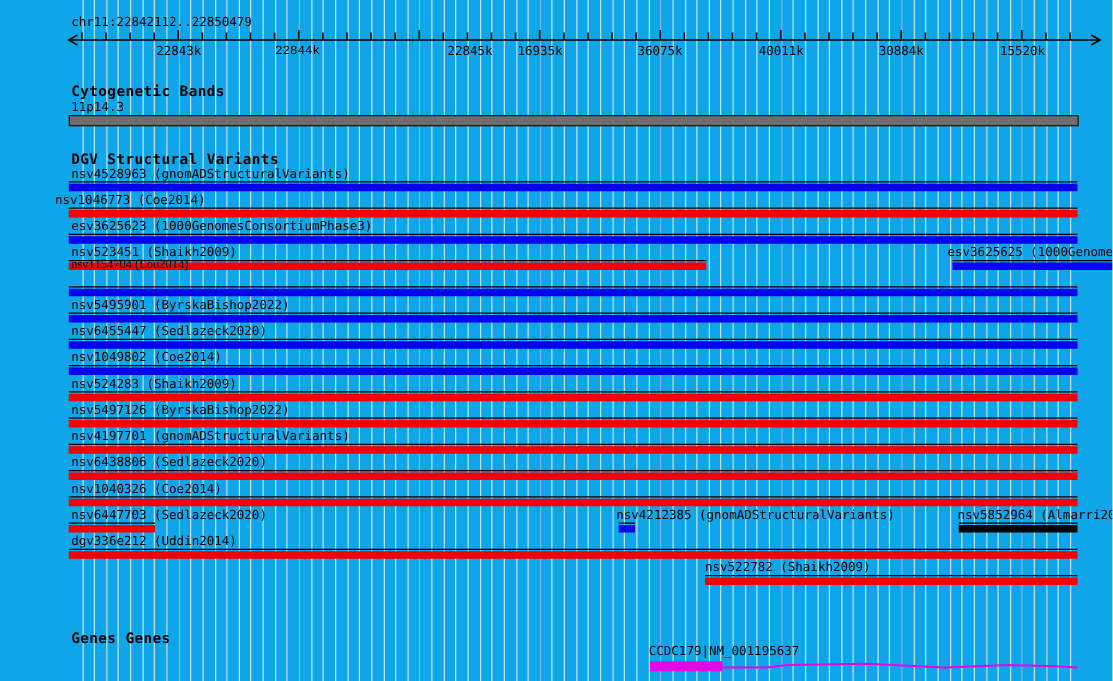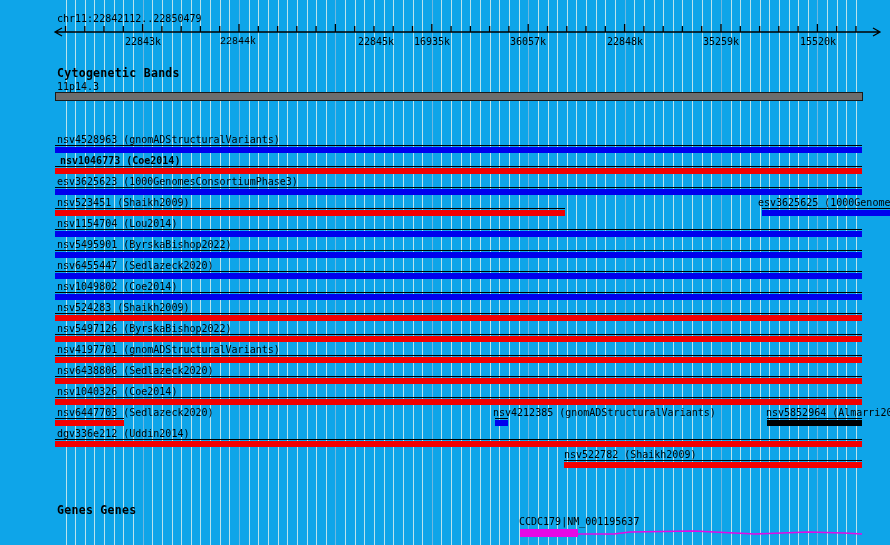--- a/index.html
+++ b/index.html
@@ -124,47 +124,48 @@
 
   <div class="lbl" style="left:57px; top:13px;">chr11:22842112..22850479</div>
   <svg id="ruler-svg" width="890" height="50">
       <path d="M55,32 L880,32 M62,28 L55,32 L62,36 M873,28 L880,32 L873,36 M65.5,32 L65.5,26 M84.8,32 L84.8,26 M104.0,32 L104.0,26 M123.3,32 L123.3,26 M142.6,32 L142.6,24 M161.9,32 L161.9,26 M181.2,32 L181.2,26 M200.4,32 L200.4,26 M219.7,32 L219.7,26 M239.0,32 L239.0,24 M258.3,32 L258.3,26 M277.6,32 L277.6,26 M296.8,32 L296.8,26 M316.1,32 L316.1,26 M335.4,32 L335.4,24 M354.7,32 L354.7,26 M374.0,32 L374.0,26 M393.2,32 L393.2,26 M412.5,32 L412.5,26 M431.8,32 L431.8,24 M451.1,32 L451.1,26 M470.4,32 L470.4,26 M489.6,32 L489.6,26 M508.9,32 L508.9,26 M528.2,32 L528.2,24 M547.5,32 L547.5,26 M566.8,32 L566.8,26 M586.0,32 L586.0,26 M605.3,32 L605.3,26 M624.6,32 L624.6,24 M643.9,32 L643.9,26 M663.2,32 L663.2,26 M682.4,32 L682.4,26 M701.7,32 L701.7,26 M721.0,32 L721.0,24 M740.3,32 L740.3,26 M759.6,32 L759.6,26 M778.8,32 L778.8,26 M798.1,32 L798.1,26 M817.4,32 L817.4,24 M836.7,32 L836.7,26 M856.0,32 L856.0,26 " stroke="#000" fill="none" stroke-width="1.3"></path>
     </svg>
   <div id="ruler-labels">
       <div class="ticklabel" style="left: 121px;">22843k</div>
       <div class="ticklabel" style="left: 216px; font-family: Liberation Mono, monospace;">22844k</div>
       <div class="ticklabel" style="left: 314px; margin-left: 40px;">22845k</div>
       <div class="ticklabel" style="left: 410px;">16935k</div>
-      <div class="ticklabel" style="left: 506px;">36057k</div>
-      <div class="ticklabel" style="left: 603px;">22848k</div>
-      <div class="ticklabel" style="left: 699px;">35259k</div>
+      <div class="ticklabel" style="left: 506px;">36075k</div>
+      <div class="ticklabel" style="left: 603px;">40011k</div>
+      <div class="ticklabel" style="left: 699px;">30884k</div>
       <div class="ticklabel" style="left: 796px;">15520k</div>
     </div>
 
   <div class="hdr" style="left:57px; top:67px;">Cytogenetic Bands</div>
   <div class="lbl" style="left:57px; top:81px;">11p14.3</div>
   <div id="cytoband-bar"></div>
 
+  <div class="hdr" style="left:57px; top:121px;">DGV Structural Variants</div>
   <div id="dgv-rows">
       <div class="lbl" style="left: 57px; top: 134px;">nsv4528963 (gnomADStructuralVariants)</div>
       <div class="feat-line" style="left: 55px; top: 145px; width: 807px;"></div>
       <div class="feat-bar" style="left: 55px; top: 147px; width: 807px; background: rgb(0, 0, 238);"></div>
-      <div class="lbl" style="left: 60px; top: 155px; font-weight: bold;">nsv1046773 (Coe2014)</div>
+      <div class="lbl" style="left: 44px; top: 155px;">nsv1046773 (Coe2014)</div>
       <div class="feat-line" style="left: 55px; top: 166px; width: 807px;"></div>
       <div class="feat-bar" style="left: 55px; top: 168px; width: 807px; background: rgb(244, 0, 0);"></div>
       <div class="lbl" style="left: 57px; top: 176px;">esv3625623 (1000GenomesConsortiumPhase3)</div>
       <div class="feat-line" style="left: 55px; top: 187px; width: 807px;"></div>
       <div class="feat-bar" style="left: 55px; top: 189px; width: 807px; background: rgb(0, 0, 238);"></div>
       <div class="lbl" style="left: 57px; top: 197px;">nsv523451 (Shaikh2009)</div>
       <div class="feat-line" style="left: 55px; top: 208px; width: 510px;"></div>
       <div class="feat-bar" style="left: 55px; top: 210px; width: 510px; background: rgb(244, 0, 0);"></div>
       <div class="lbl" style="left: 758px; top: 197px;">esv3625625 (1000Genome</div>
       <div class="feat-line" style="left: 762px; top: 208px; width: 128px;"></div>
       <div class="feat-bar" style="left: 762px; top: 210px; width: 128px; background: rgb(0, 0, 238);"></div>
-      <div class="lbl" style="left: 57px; top: 218px;">nsv1154704 (Lou2014)</div>
+      <div class="lbl" style="left: 57px; top: 206px; font-family: Liberation Serif, serif;">nsv1154704 (Lou2014)</div>
       <div class="feat-line" style="left: 55px; top: 229px; width: 807px;"></div>
       <div class="feat-bar" style="left: 55px; top: 231px; width: 807px; background: rgb(0, 0, 238);"></div>
       <div class="lbl" style="left: 57px; top: 239px;">nsv5495901 (ByrskaBishop2022)</div>
       <div class="feat-line" style="left: 55px; top: 250px; width: 807px;"></div>
       <div class="feat-bar" style="left: 55px; top: 252px; width: 807px; background: rgb(0, 0, 238);"></div>
       <div class="lbl" style="left: 57px; top: 260px;">nsv6455447 (Sedlazeck2020)</div>
       <div class="feat-line" style="left: 55px; top: 271px; width: 807px;"></div>
       <div class="feat-bar" style="left: 55px; top: 273px; width: 807px; background: rgb(0, 0, 238);"></div>
       <div class="lbl" style="left: 57px; top: 281px;">nsv1049802 (Coe2014)</div>
       <div class="feat-line" style="left: 55px; top: 292px; width: 807px;"></div>

